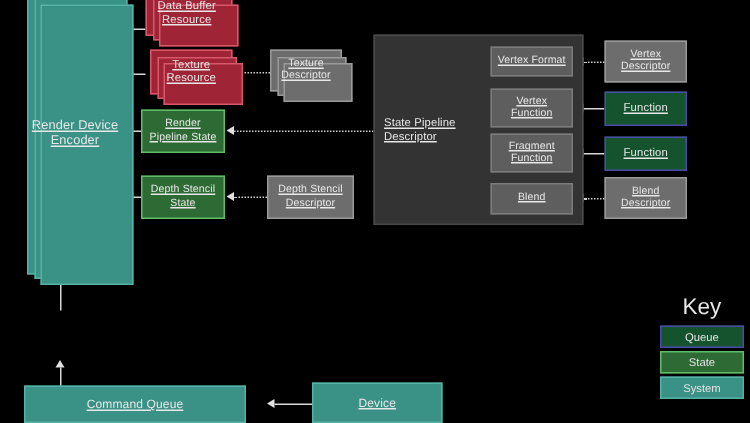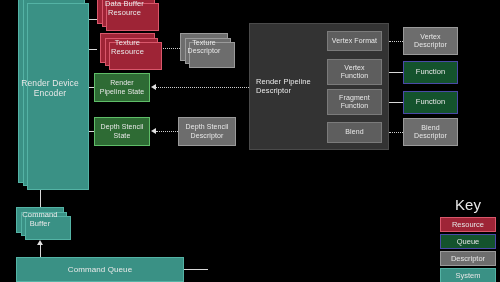--- a/index.html
+++ b/index.html
@@ -2,21 +2,21 @@
 <html><head>
 <meta charset="utf-8">
 <style>
   html,body{margin:0;padding:0;background:#000;}
   body{width:500px;height:282px;overflow:hidden;font-family:"Liberation Sans",sans-serif;}
   #stage{position:relative;width:500px;height:282px;background:#000;}
 
   .box{position:absolute;box-sizing:border-box;display:flex;align-items:center;
        justify-content:center;text-align:center;color:#e8e8e8;line-height:1.15;
        letter-spacing:.1px;}
-  .lbl{display:block;padding:0 2px;}
+  .lbl{display:block;padding:0 2px;text-decoration:underline;}
 
   
   .resource{background:#9e2436;border:1px solid #d9576b;}
   .code    {background:#14532d;border:1px solid #4a4aa8;}
   .state   {background:#2e6b34;border:1px solid #5fbd68;}
   .descriptor{background:#6d6d6d;border:1px solid #9a9a9a;}
   .system  {background:#3a9185;border:1px solid #54b3a5;}
   .group   {background:#333333;border:1px solid #4a4a4a;}
   .slot    {background:#5e5e5e;border:1px solid #7b7b7b;}
 
@@ -78,21 +78,21 @@
   <div class="box state" style="left:94px;top:117px;width:56px;height:29px;font-size:7px;z-index:4;">
     <span class="lbl">Depth Stencil State</span>
   </div>
   <div class="arrow arr-left" style="left:151px;top:128px;"></div>
   <div class="dotted" style="left:156px;top:131px;width:22px;"></div>
   <div class="box descriptor" style="left:178px;top:117px;width:58px;height:29px;font-size:7px;z-index:4;">
     <span class="lbl">Depth Stencil Descriptor</span>
   </div>
 
   <div class="box group" style="left:249px;top:23px;width:140px;height:127px;z-index:2;justify-content:flex-start;align-items:center;">
-    <span class="lbl" style="font-size:7.5px;text-align:left;width:68px;padding-left:6px;">Render Pipeline Descriptor</span>
+    <span class="lbl" style="font-size:7.5px;text-align:left;width:68px;padding-left:6px;">State Pipeline Descriptor</span>
   </div>
 
   <div class="box slot" style="left:327px;top:31px;width:55px;height:20px;font-size:7px;z-index:3;">
     <span class="lbl">Vertex Format</span>
   </div>
   <div class="box slot" style="left:327px;top:59px;width:55px;height:26px;font-size:7px;z-index:3;">
     <span class="lbl">Vertex Function</span>
   </div>
   <div class="box slot" style="left:327px;top:89px;width:55px;height:26px;font-size:7px;z-index:3;">
     <span class="lbl">Fragment Function</span>
@@ -121,44 +121,41 @@
 
   <div class="arrow arr-left" style="left:384px;top:129px;"></div>
   <div class="dotted" style="left:389px;top:132px;width:14px;"></div>
   <div class="box descriptor" style="left:403px;top:118px;width:55px;height:28px;font-size:7px;z-index:4;">
     <span class="lbl">Blend Descriptor</span>
   </div>
 
   <div class="line vline" style="left:40px;top:190px;height:17px;"></div>
   <div class="arrow arr-up" style="left:37px;top:185px;"></div>
 
-  <div class="box system stack" style="left:16px;top:207px;width:48px;height:26px;font-size:7.5px;z-index:4;">
-    <span class="lbl">Command Buffer</span>
-  </div>
 
   <div class="line vline" style="left:40px;top:245px;height:13px;"></div>
   <div class="arrow arr-up" style="left:37px;top:240px;"></div>
 
-  <div class="box system" style="left:16px;top:257px;width:168px;height:25px;font-size:8px;z-index:4;">
+  <div class="box system" style="left:16px;top:257px;width:148px;height:25px;font-size:8px;z-index:4;">
     <span class="lbl">Command Queue</span>
   </div>
 
   <div class="arrow arr-left" style="left:178px;top:266px;"></div>
   <div class="line hline" style="left:183px;top:269px;width:25px;"></div>
 
+  <div class="box system" style="left:208px;top:255px;width:87px;height:27px;font-size:8px;z-index:4;">
+    <span class="lbl">Device</span>
+  </div>
 
   <div id="key">
     <div class="key-title">Key</div>
-    <div class="key-item resource">
-        <span>Resource</span>
-      </div>
     <div class="key-item code">
         <span>Queue</span>
       </div>
-    <div class="key-item descriptor">
-        <span>Descriptor</span>
+    <div class="key-item state">
+        <span>State</span>
       </div>
     <div class="key-item system">
         <span>System</span>
       </div>
   </div>
 
 </div>
 
 </body></html>

